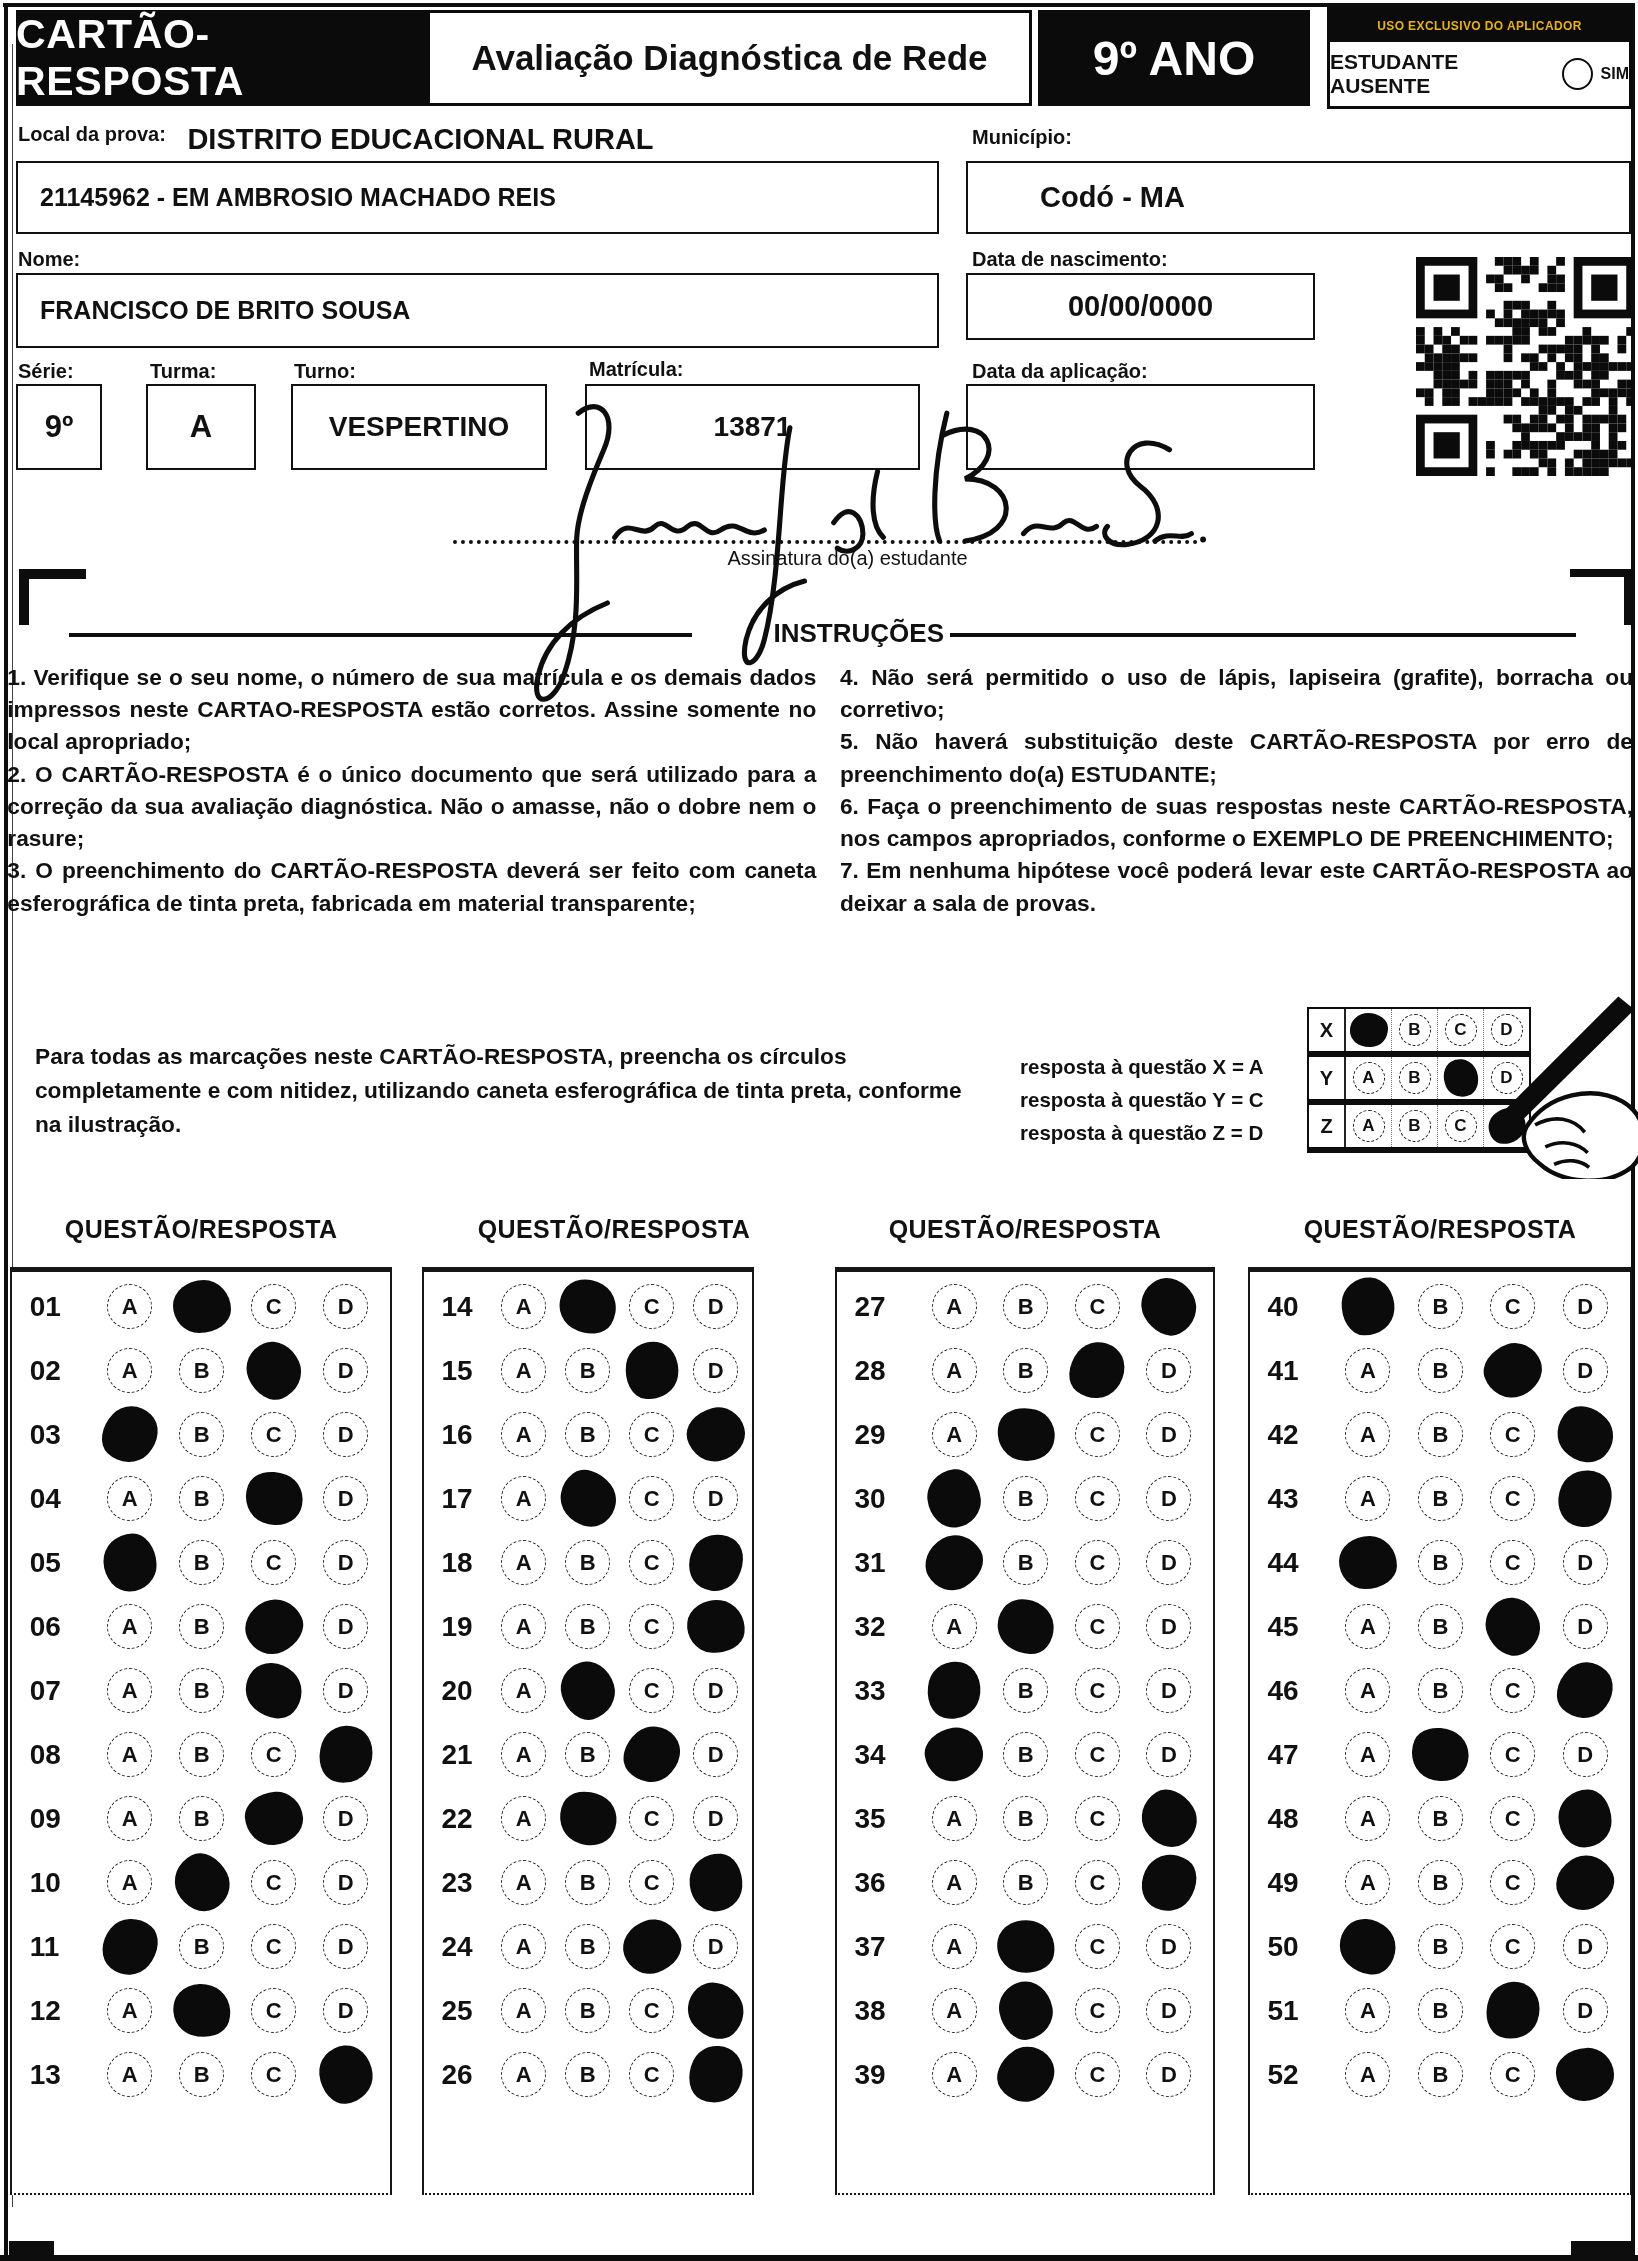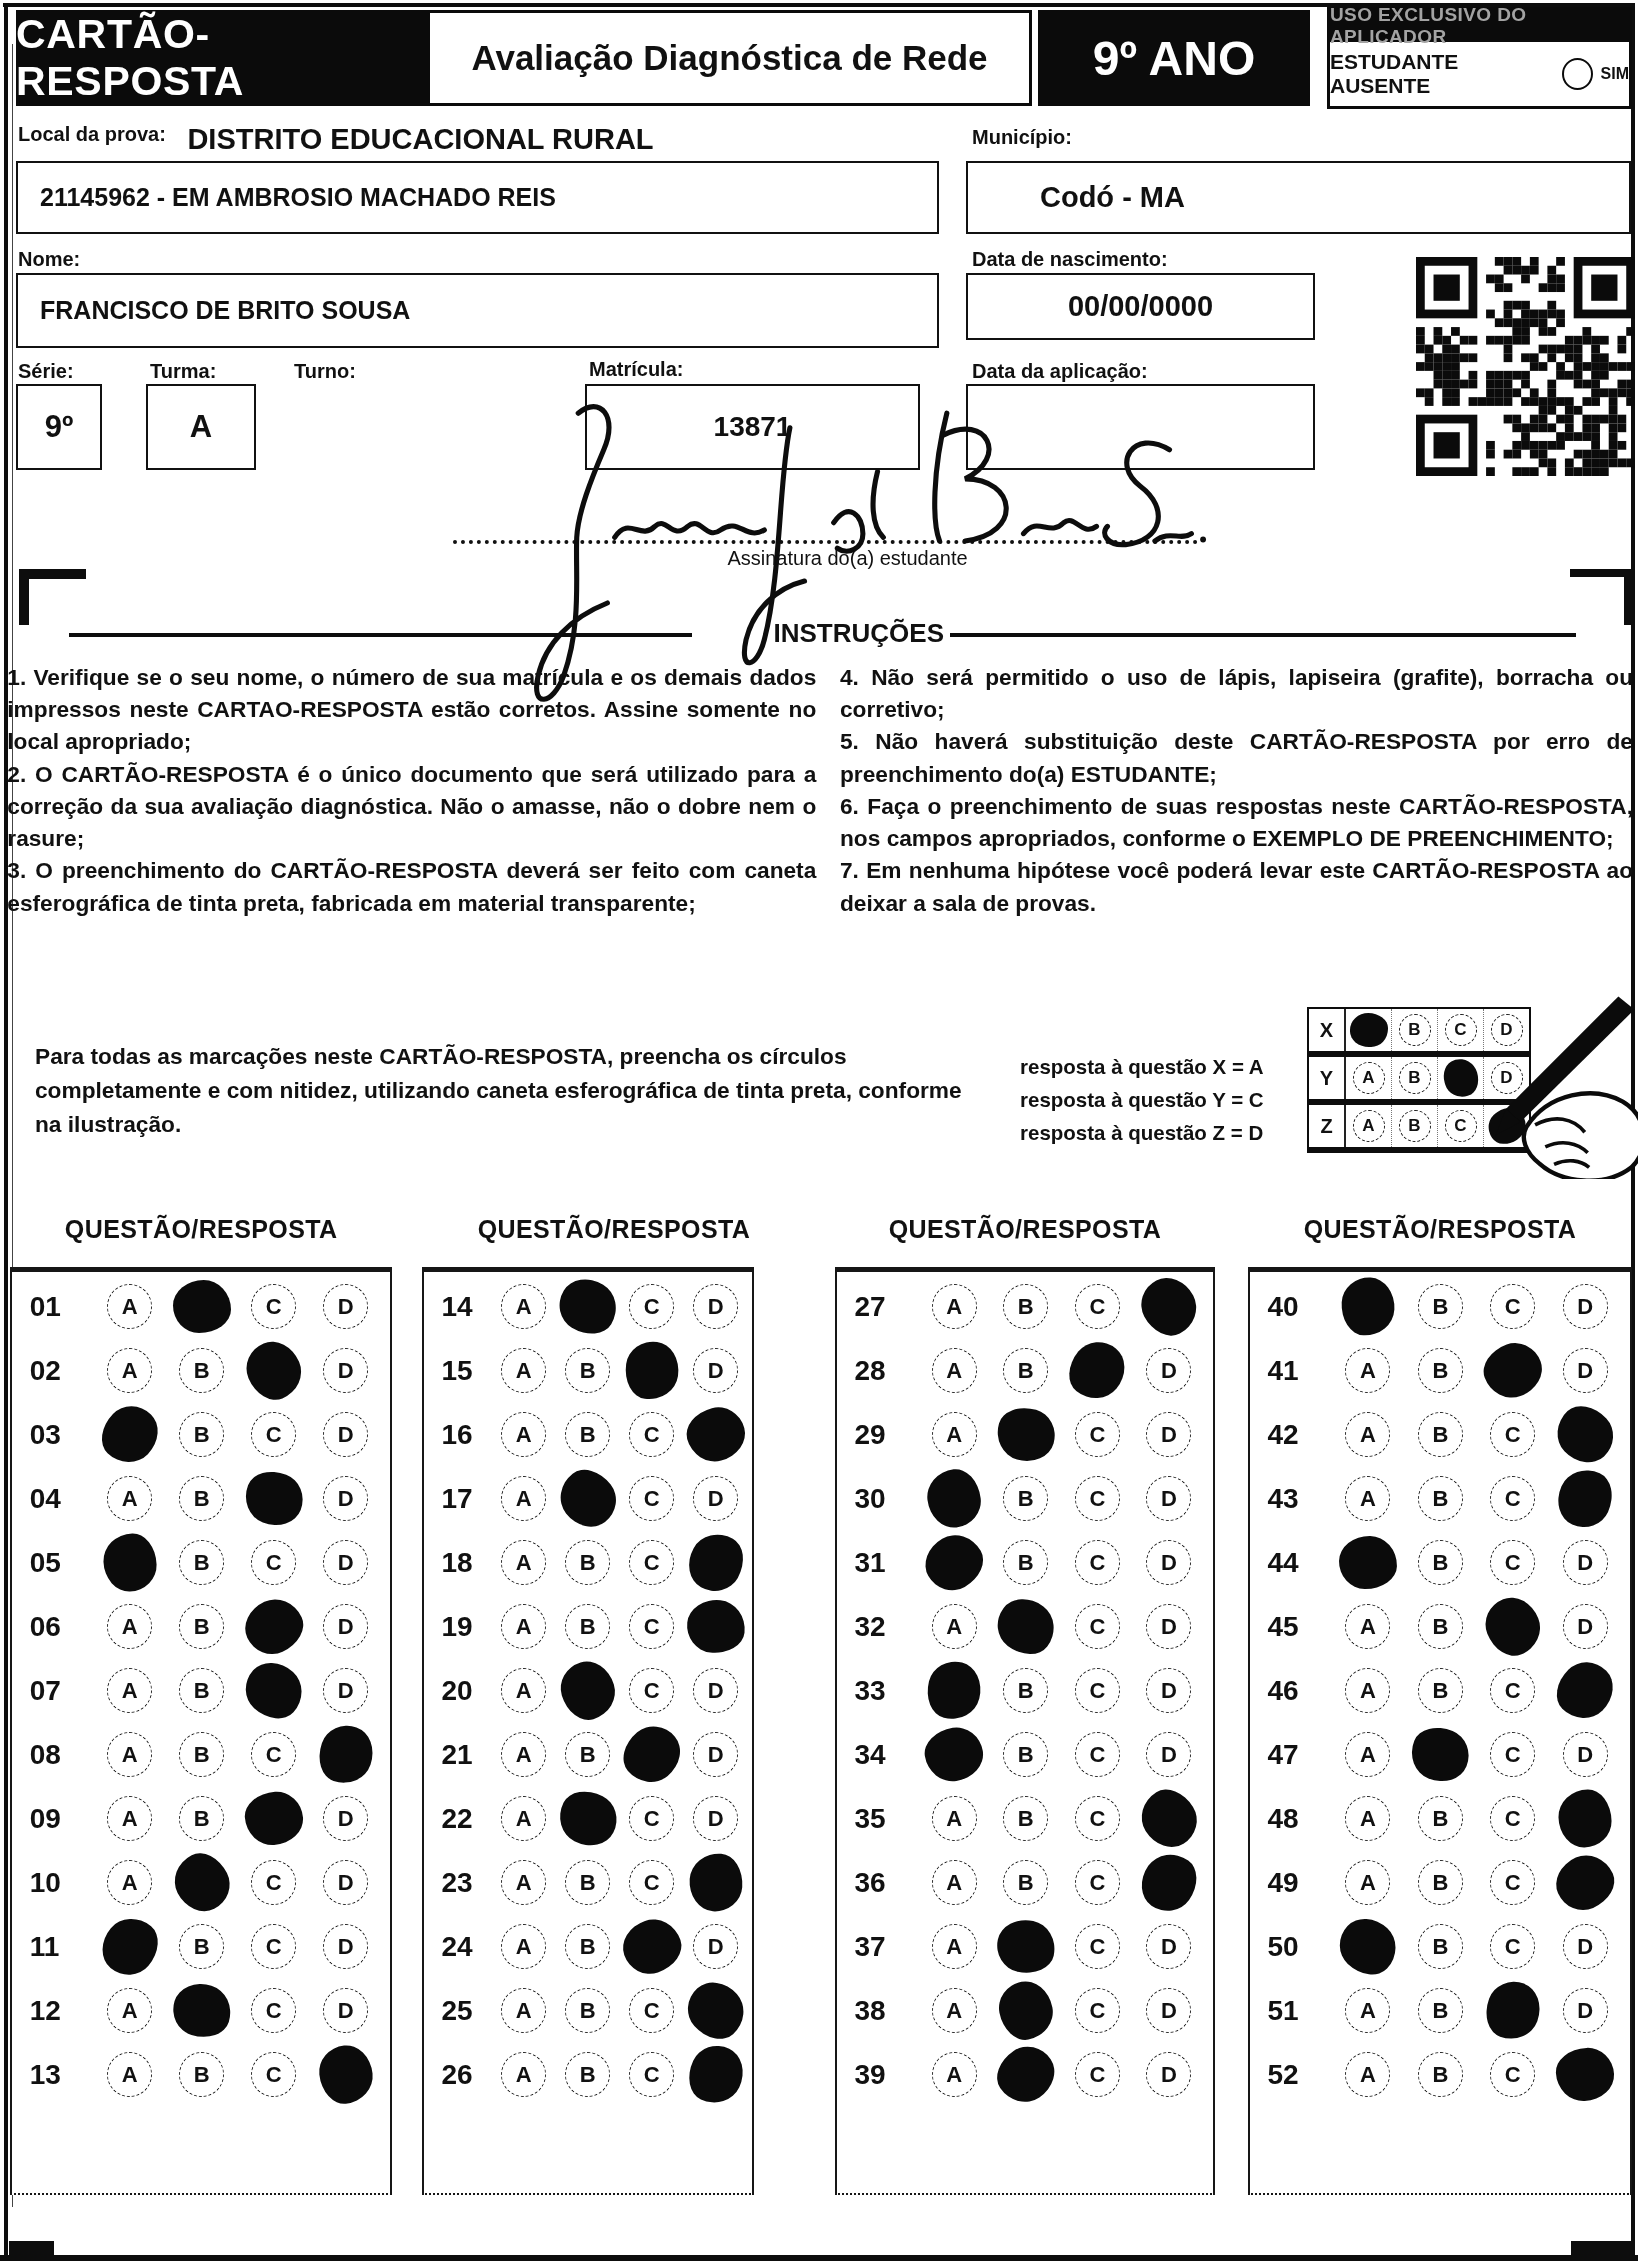--- a/index.html
+++ b/index.html
@@ -11,22 +11,22 @@
   .frame-left{left:4.4px;top:2.9px;width:3.7px;height:2254px;background:#0d0d0d;}
   .frame-left2{left:11.7px;top:44px;width:1.5px;height:2163px;background:#444;}
   .frame-right{left:1631px;top:2.9px;width:3.7px;height:2254px;background:#0d0d0d;}
   
   .hdr-black{background:#0b0b0b;color:#fff;display:flex;align-items:center;justify-content:center;}
   .card-title{left:16px;top:10.2px;width:411px;height:96px;font-size:41px;font-weight:bold;letter-spacing:0.7px;}
   .exam-title{left:427px;top:10.2px;width:605px;height:96px;border:3.7px solid #0b0b0b;box-sizing:border-box;
               display:flex;align-items:center;justify-content:center;font-size:35px;font-weight:bold;background:#fff;}
   .grade-box{left:1038px;top:10.2px;width:272px;height:96px;font-size:48px;font-weight:bold;}
   .uso-box{left:1327px;top:7.3px;width:305px;height:102px;border:3.7px solid #0b0b0b;box-sizing:border-box;background:#fff;}
-  .uso-head{height:32px;background:#0b0b0b;color:#a3a3a3;display:flex;align-items:center;justify-content:center;
-            font-size:19px;font-weight:bold;letter-spacing:0.4px;}
+  .uso-head{height:32px;background:#0b0b0b;color:#eab308;display:flex;align-items:center;justify-content:center;
+            font-size:12px;font-weight:bold;letter-spacing:0.4px;}
   .uso-body{height:63px;display:flex;align-items:center;justify-content:center;gap:7.3px;}
   .absent-label{font-size:21px;font-weight:bold;}
   .absent-circle{width:28px;height:28px;border:2.9px solid #0b0b0b;border-radius:50%;}
   .sim-label{font-size:16px;font-weight:bold;}
   
   .flabel{font-size:20px;font-weight:bold;}
   .fbox{border:2.9px solid #111;box-sizing:border-box;background:#fff;display:flex;align-items:center;
         font-weight:bold;font-size:25px;}
   .fbox.center{justify-content:center;}
   .district{left:110px;top:123px;width:621px;text-align:center;font-size:29px;font-weight:bold;}
@@ -349,20 +349,21 @@
       <rect x="24" y="240" width="36" height="36" fill="#0b0b0b"></rect>
     </svg>
 
   <div class="abs flabel" style="left:18px;top:360px;">Série:</div>
   <div class="abs fbox center" style="left:16px;top:384px;width:86px;height:86px;font-size:31px;">9º</div>
 
   <div class="abs flabel" style="left:150px;top:360px;">Turma:</div>
   <div class="abs fbox center" style="left:146px;top:384px;width:110px;height:86px;font-size:31px;">A</div>
 
   <div class="abs flabel" style="left:294px;top:360px;">Turno:</div>
+  <div class="abs fbox center" style="left:291px;top:384px;width:256px;height:86px;font-size:28px;">VESPERTINO</div>
 
   <div class="abs flabel" style="left:589px;top:358px;">Matrícula:</div>
   <div class="abs fbox center" style="left:585px;top:384px;width:335px;height:86px;font-size:28px;">13871</div>
 
   <div class="abs flabel" style="left:972px;top:360px;">Data da aplicação:</div>
   <div class="abs fbox center" style="left:966px;top:384px;width:349px;height:86px;"></div>
 
   <div class="abs sig-line" style="left:453px;top:512px;width:745px;height:28px;"></div>
   <svg class="abs" style="left:395px;top:384px;" width="819" height="365" viewBox="0 0 1120 500">
     <g fill="none" stroke="#0d0d0d" stroke-width="7" stroke-linecap="round">

